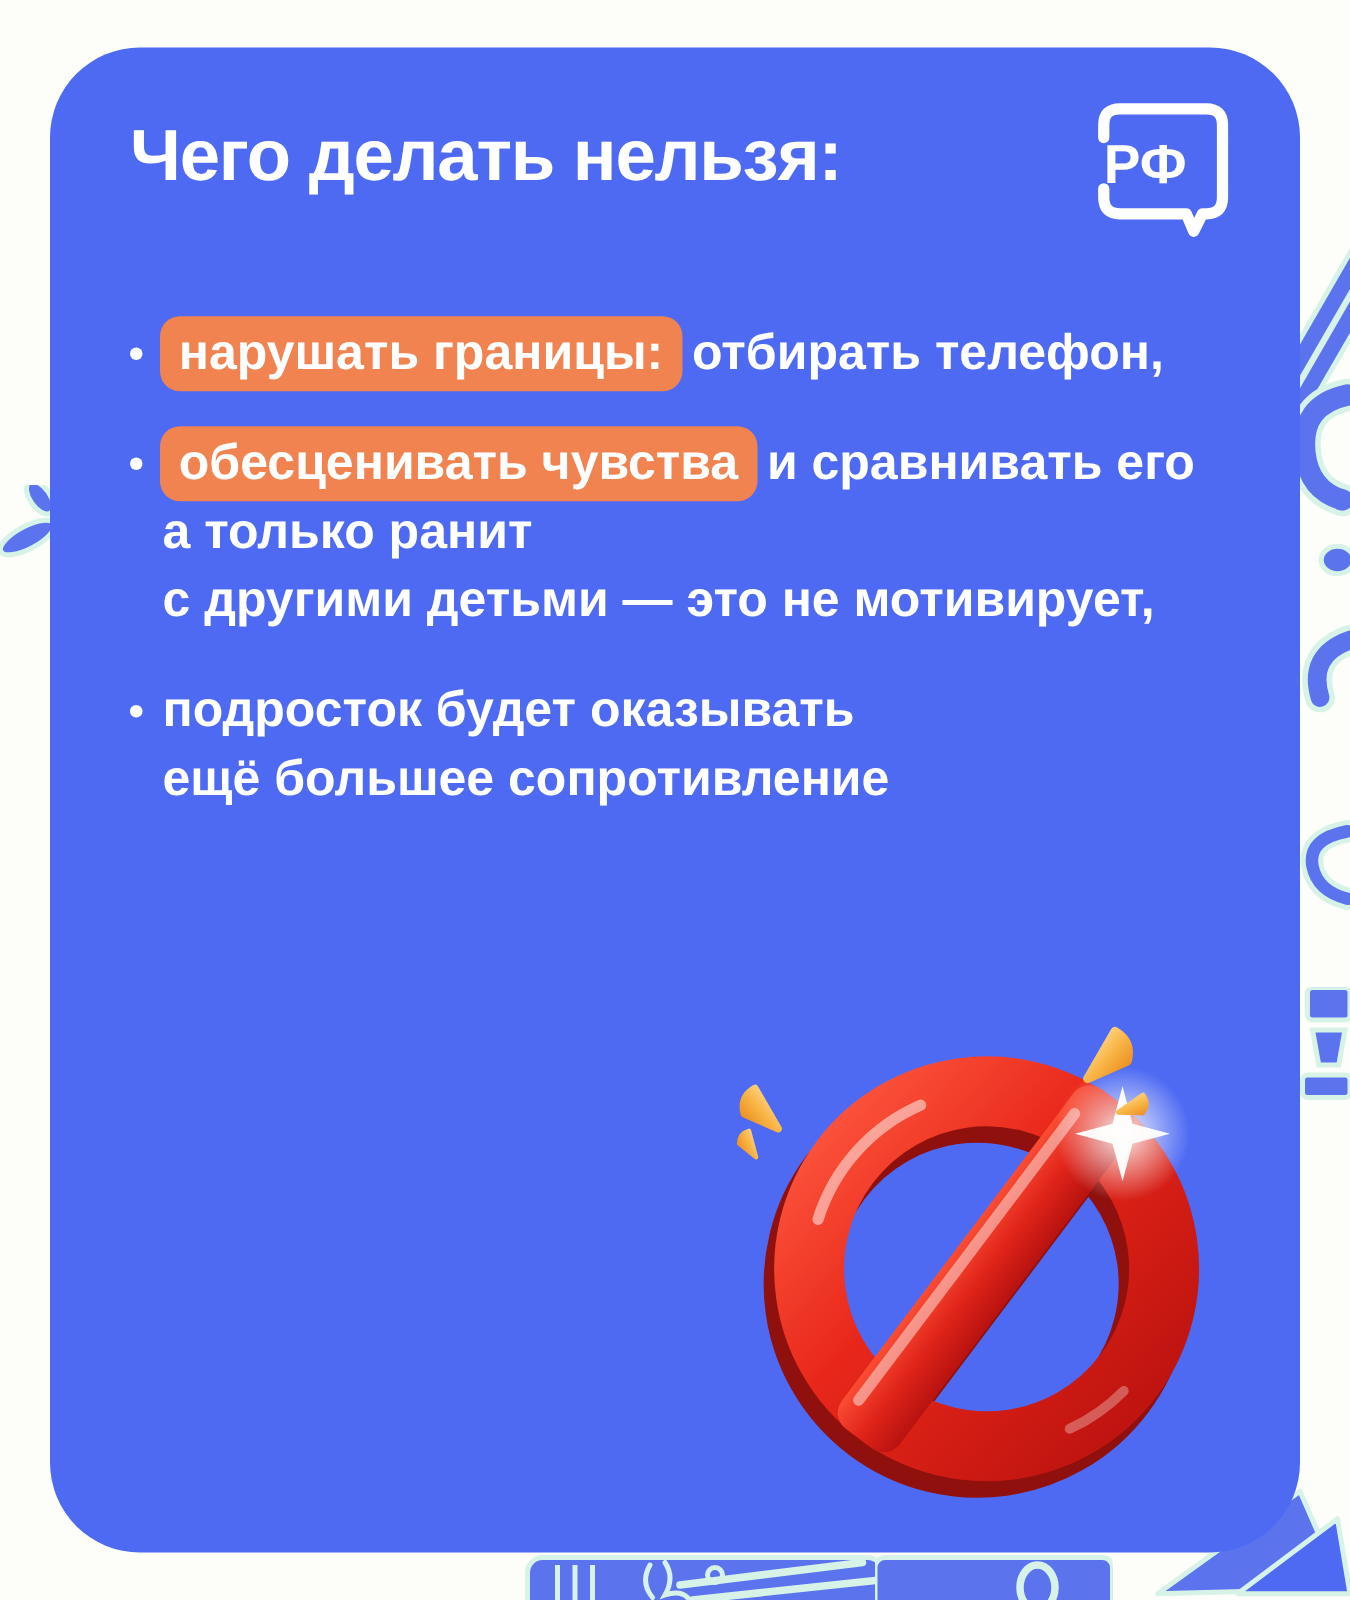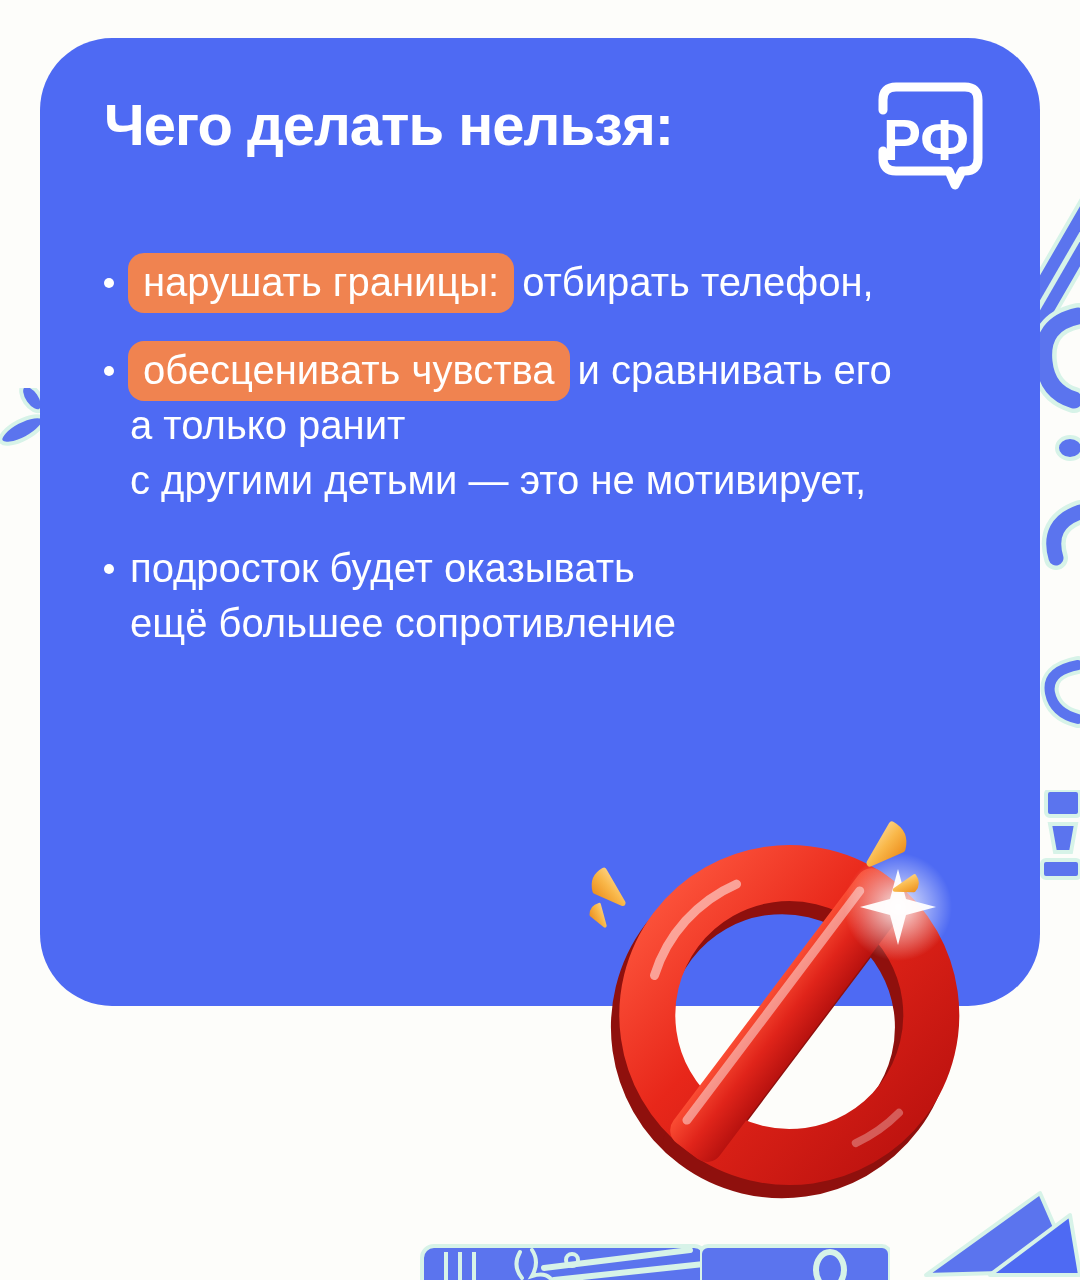--- a/index.html
+++ b/index.html
@@ -6,40 +6,40 @@
   body{
     width:1080px;height:1280px;overflow:hidden;position:relative;
     background:#FDFDFA;
     font-family:"Liberation Sans", sans-serif;
   }
   .page{position:absolute;inset:0;}
   
   .doodle{position:absolute;z-index:0;}
   
   .card{
-    position:absolute;left:40px;top:38px;width:1000px;height:968px;
+    position:absolute;left:40px;top:38px;width:1000px;height:1204px;
     background:#4E6AF3;border-radius:72px;z-index:1;
     box-sizing:border-box;padding:54px 64px;
   }
   .title{
     margin:0;color:#FFFFFF;font-size:58px;font-weight:700;
     letter-spacing:-1px;line-height:1.15;
   }
   .logo{position:absolute;top:44px;right:52px;width:118px;height:108px;}
   .logo svg{position:absolute;inset:0;}
   .logo-text{
     position:absolute;left:13px;top:25px;color:#FFFFFF;
-    font-size:57px;font-weight:700;letter-spacing:0px;
+    font-size:44px;font-weight:700;letter-spacing:0px;
   }
   .bullets{
     list-style:none;margin:96px 0 0 0;padding:0;width:880px;
   }
   .bullets li{
     position:relative;padding-left:26px;margin-bottom:33px;
-    color:#FFFFFF;font-size:40px;font-weight:400;line-height:55px;
+    color:#FFFFFF;font-size:40px;font-weight:700;line-height:55px;
   }
   .bullets li .dot{
     position:absolute;left:0;top:23px;width:10px;height:10px;
     border-radius:50%;background:#FFFFFF;
   }
   .line{display:block;}
   .hl{
     background:#F08350;border-radius:16px;padding:7px 15px 9px 15px;
     margin-left:-2px;white-space:nowrap;
   }

